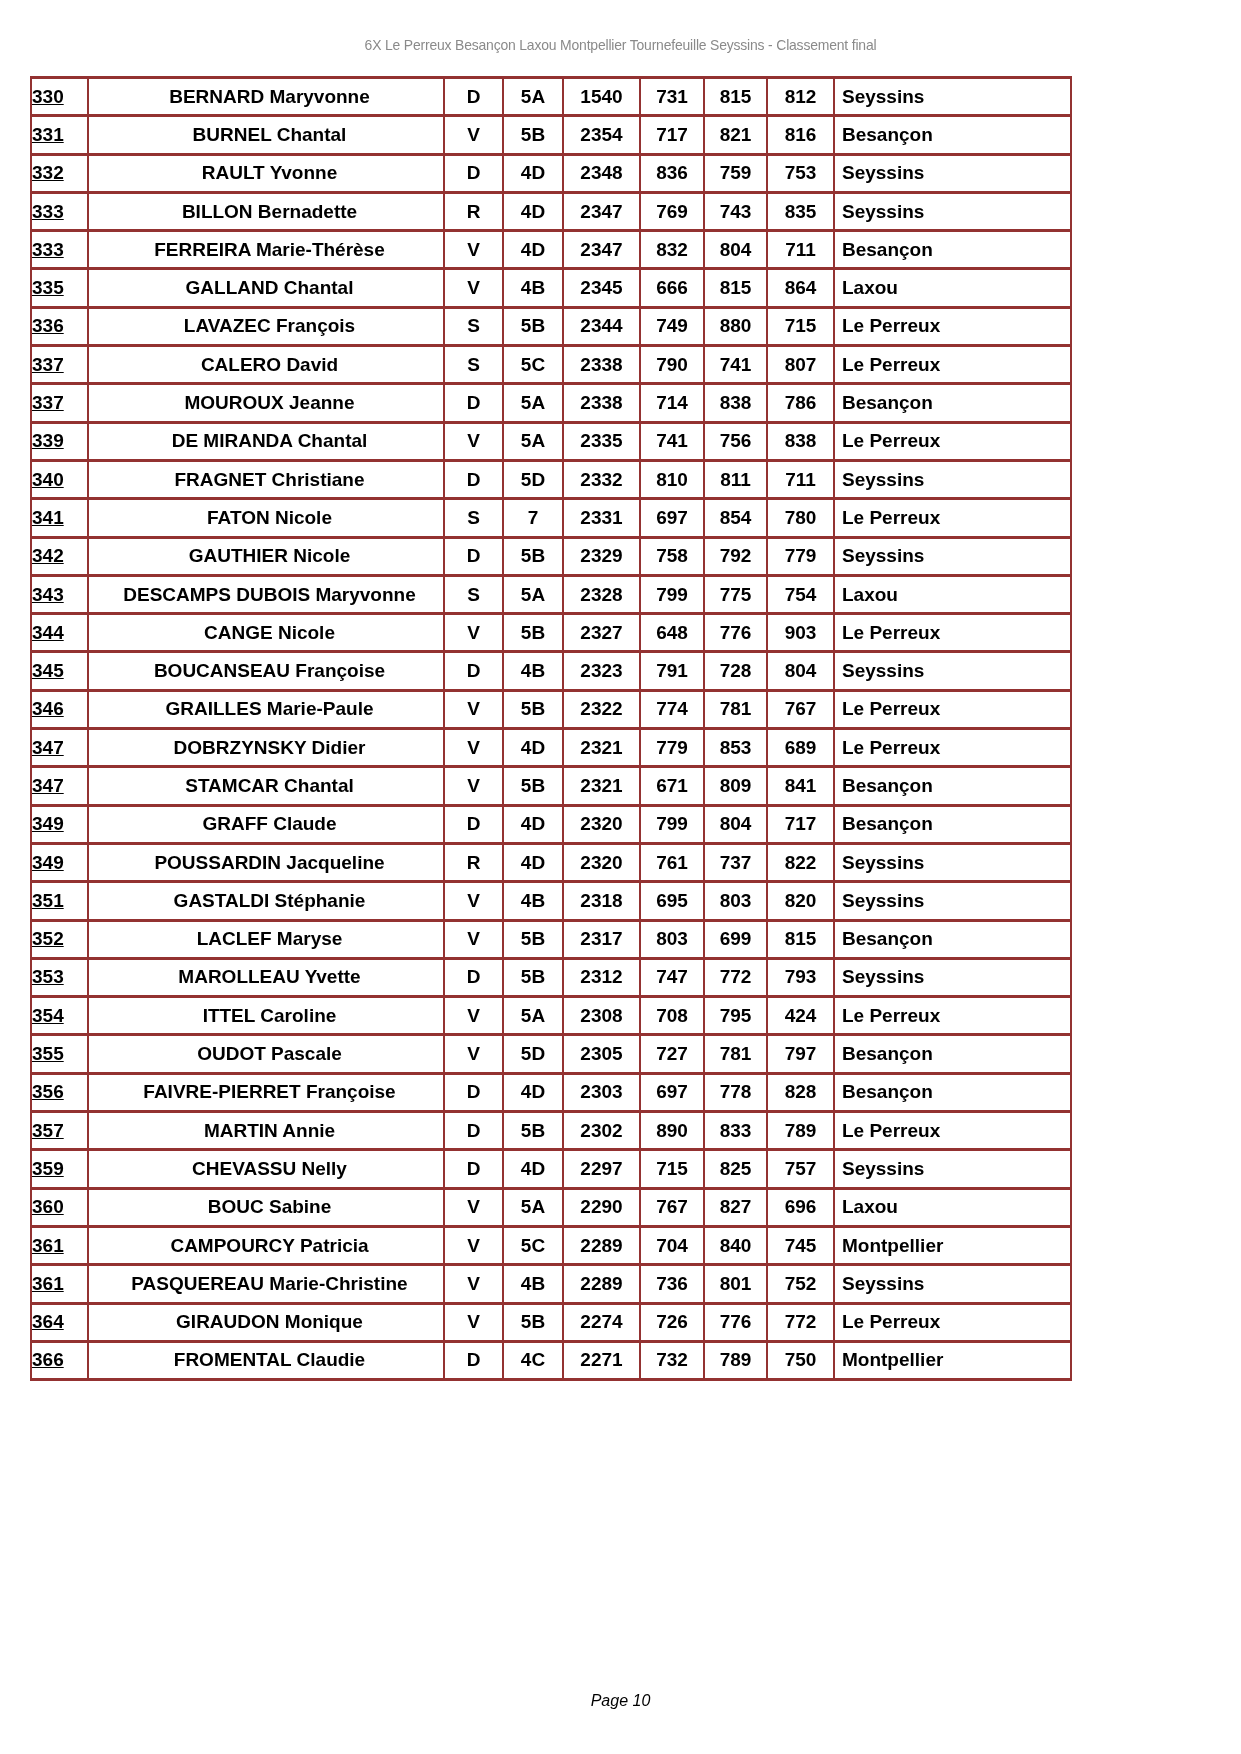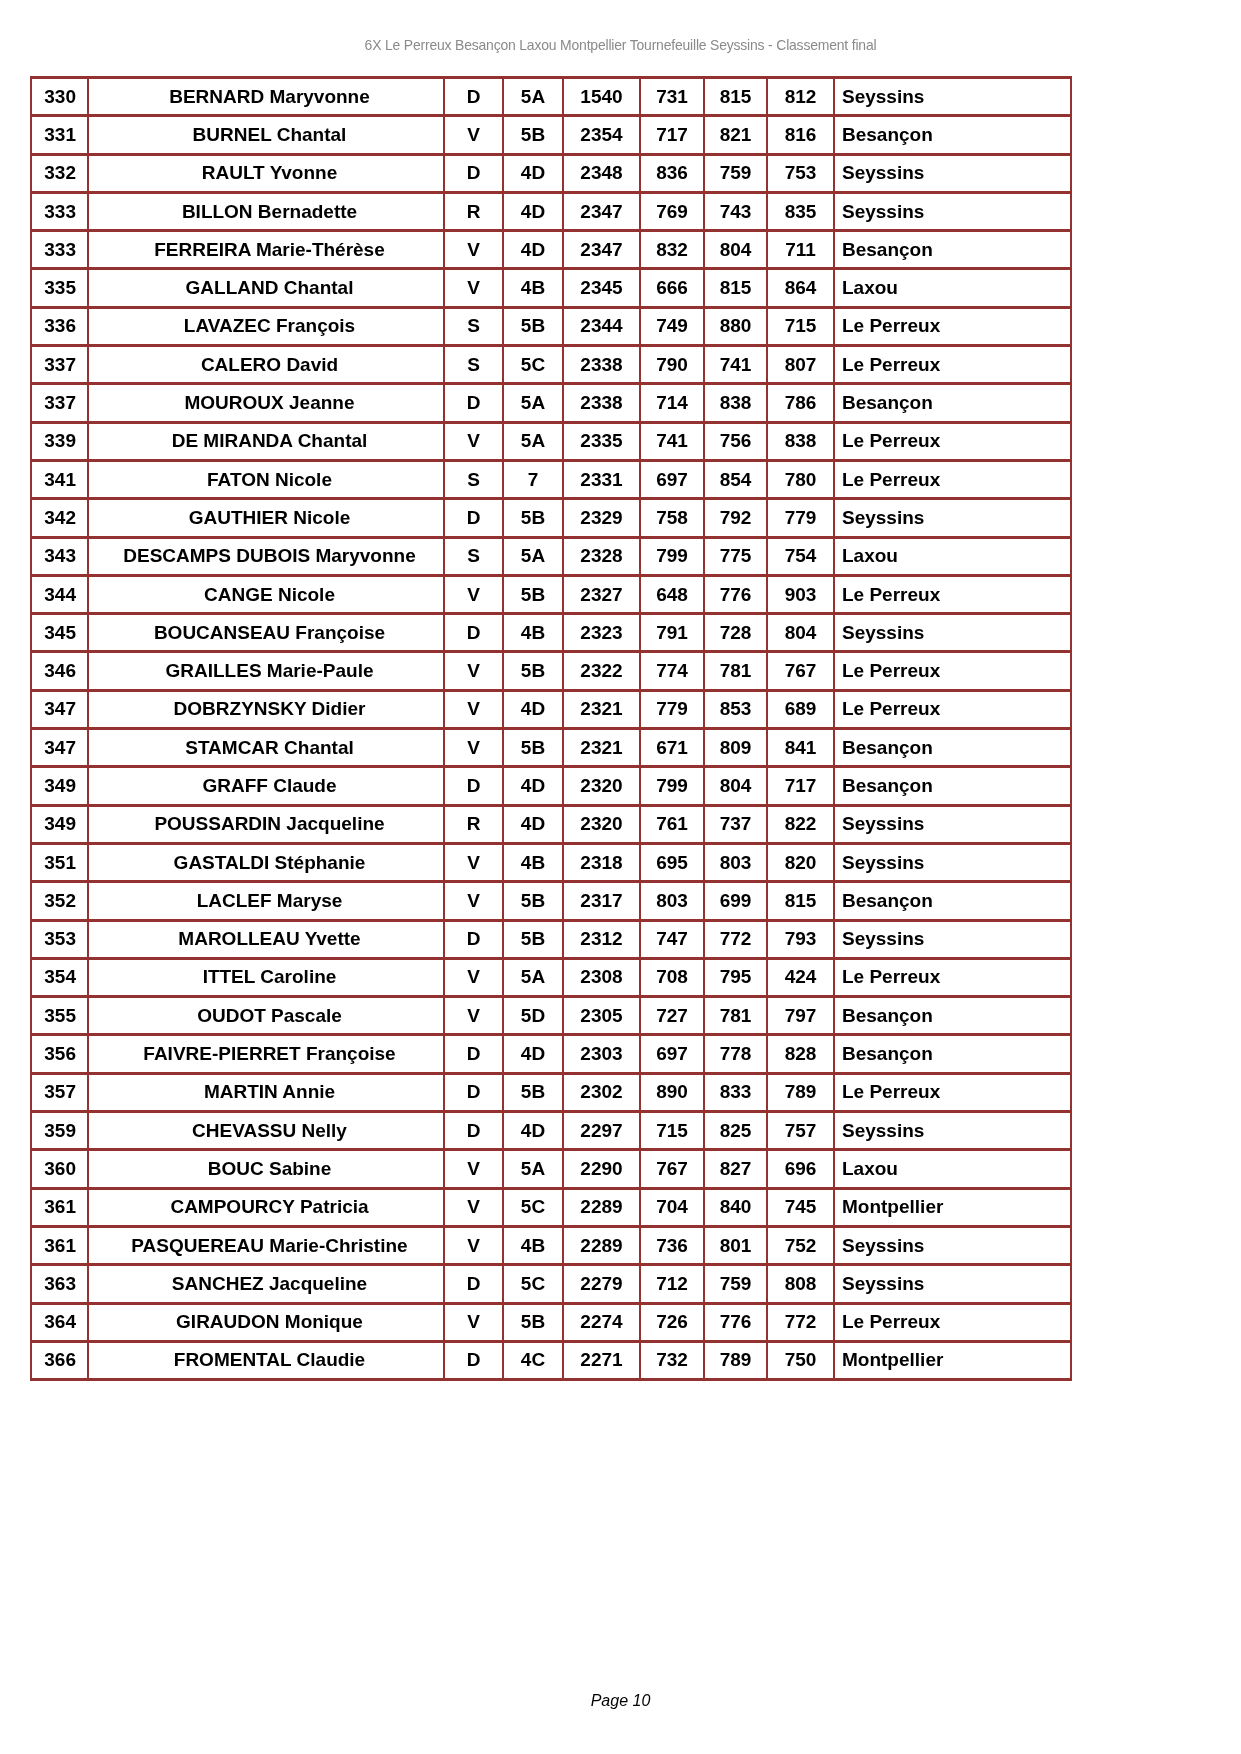--- a/index.html
+++ b/index.html
@@ -49,21 +49,21 @@
   }
   col.w-rank{ width:57px; }
   col.w-name{ width:356px; }
   col.w-cat{ width:59px; }
   col.w-series{ width:60px; }
   col.w-total{ width:77px; }
   col.w-r1{ width:64px; }
   col.w-r2{ width:63px; }
   col.w-r3{ width:67px; }
   col.w-club{ width:237px; }
-  td.c-rank{ text-align:right; padding-right:11px; }
+  td.c-rank{ padding-right:11px;text-decoration:underline; }
   td.c-name{ text-align:center; padding-left:7px; }
   td.c-cat, td.c-series, td.c-total, td.c-r1, td.c-r2, td.c-r3{ text-align:center; }
   td.c-club{ text-align:left; padding-left:7px; }
   .doc-footer{
     position:absolute; top:1692px; left:0; width:100%;
     text-align:center;
     font-style:italic;
     font-size:16px;
     color:var(--text-black);
   }
@@ -191,20 +191,31 @@
           <td class="c-name">DE MIRANDA Chantal</td>
           <td class="c-cat">V</td>
           <td class="c-series">5A</td>
           <td class="c-total">2335</td>
           <td class="c-r1">741</td>
           <td class="c-r2">756</td>
           <td class="c-r3">838</td>
           <td class="c-club">Le Perreux</td>
         </tr>
         <tr>
+          <td class="c-rank">340</td>
+          <td class="c-name">FRAGNET Christiane</td>
+          <td class="c-cat">D</td>
+          <td class="c-series">5D</td>
+          <td class="c-total">2332</td>
+          <td class="c-r1">810</td>
+          <td class="c-r2">811</td>
+          <td class="c-r3">711</td>
+          <td class="c-club">Seyssins</td>
+        </tr>
+        <tr>
           <td class="c-rank">341</td>
           <td class="c-name">FATON Nicole</td>
           <td class="c-cat">S</td>
           <td class="c-series">7</td>
           <td class="c-total">2331</td>
           <td class="c-r1">697</td>
           <td class="c-r2">854</td>
           <td class="c-r3">780</td>
           <td class="c-club">Le Perreux</td>
         </tr>
@@ -422,31 +433,20 @@
           <td class="c-name">PASQUEREAU Marie-Christine</td>
           <td class="c-cat">V</td>
           <td class="c-series">4B</td>
           <td class="c-total">2289</td>
           <td class="c-r1">736</td>
           <td class="c-r2">801</td>
           <td class="c-r3">752</td>
           <td class="c-club">Seyssins</td>
         </tr>
         <tr>
-          <td class="c-rank">363</td>
-          <td class="c-name">SANCHEZ Jacqueline</td>
-          <td class="c-cat">D</td>
-          <td class="c-series">5C</td>
-          <td class="c-total">2279</td>
-          <td class="c-r1">712</td>
-          <td class="c-r2">759</td>
-          <td class="c-r3">808</td>
-          <td class="c-club">Seyssins</td>
-        </tr>
-        <tr>
           <td class="c-rank">364</td>
           <td class="c-name">GIRAUDON Monique</td>
           <td class="c-cat">V</td>
           <td class="c-series">5B</td>
           <td class="c-total">2274</td>
           <td class="c-r1">726</td>
           <td class="c-r2">776</td>
           <td class="c-r3">772</td>
           <td class="c-club">Le Perreux</td>
         </tr>

